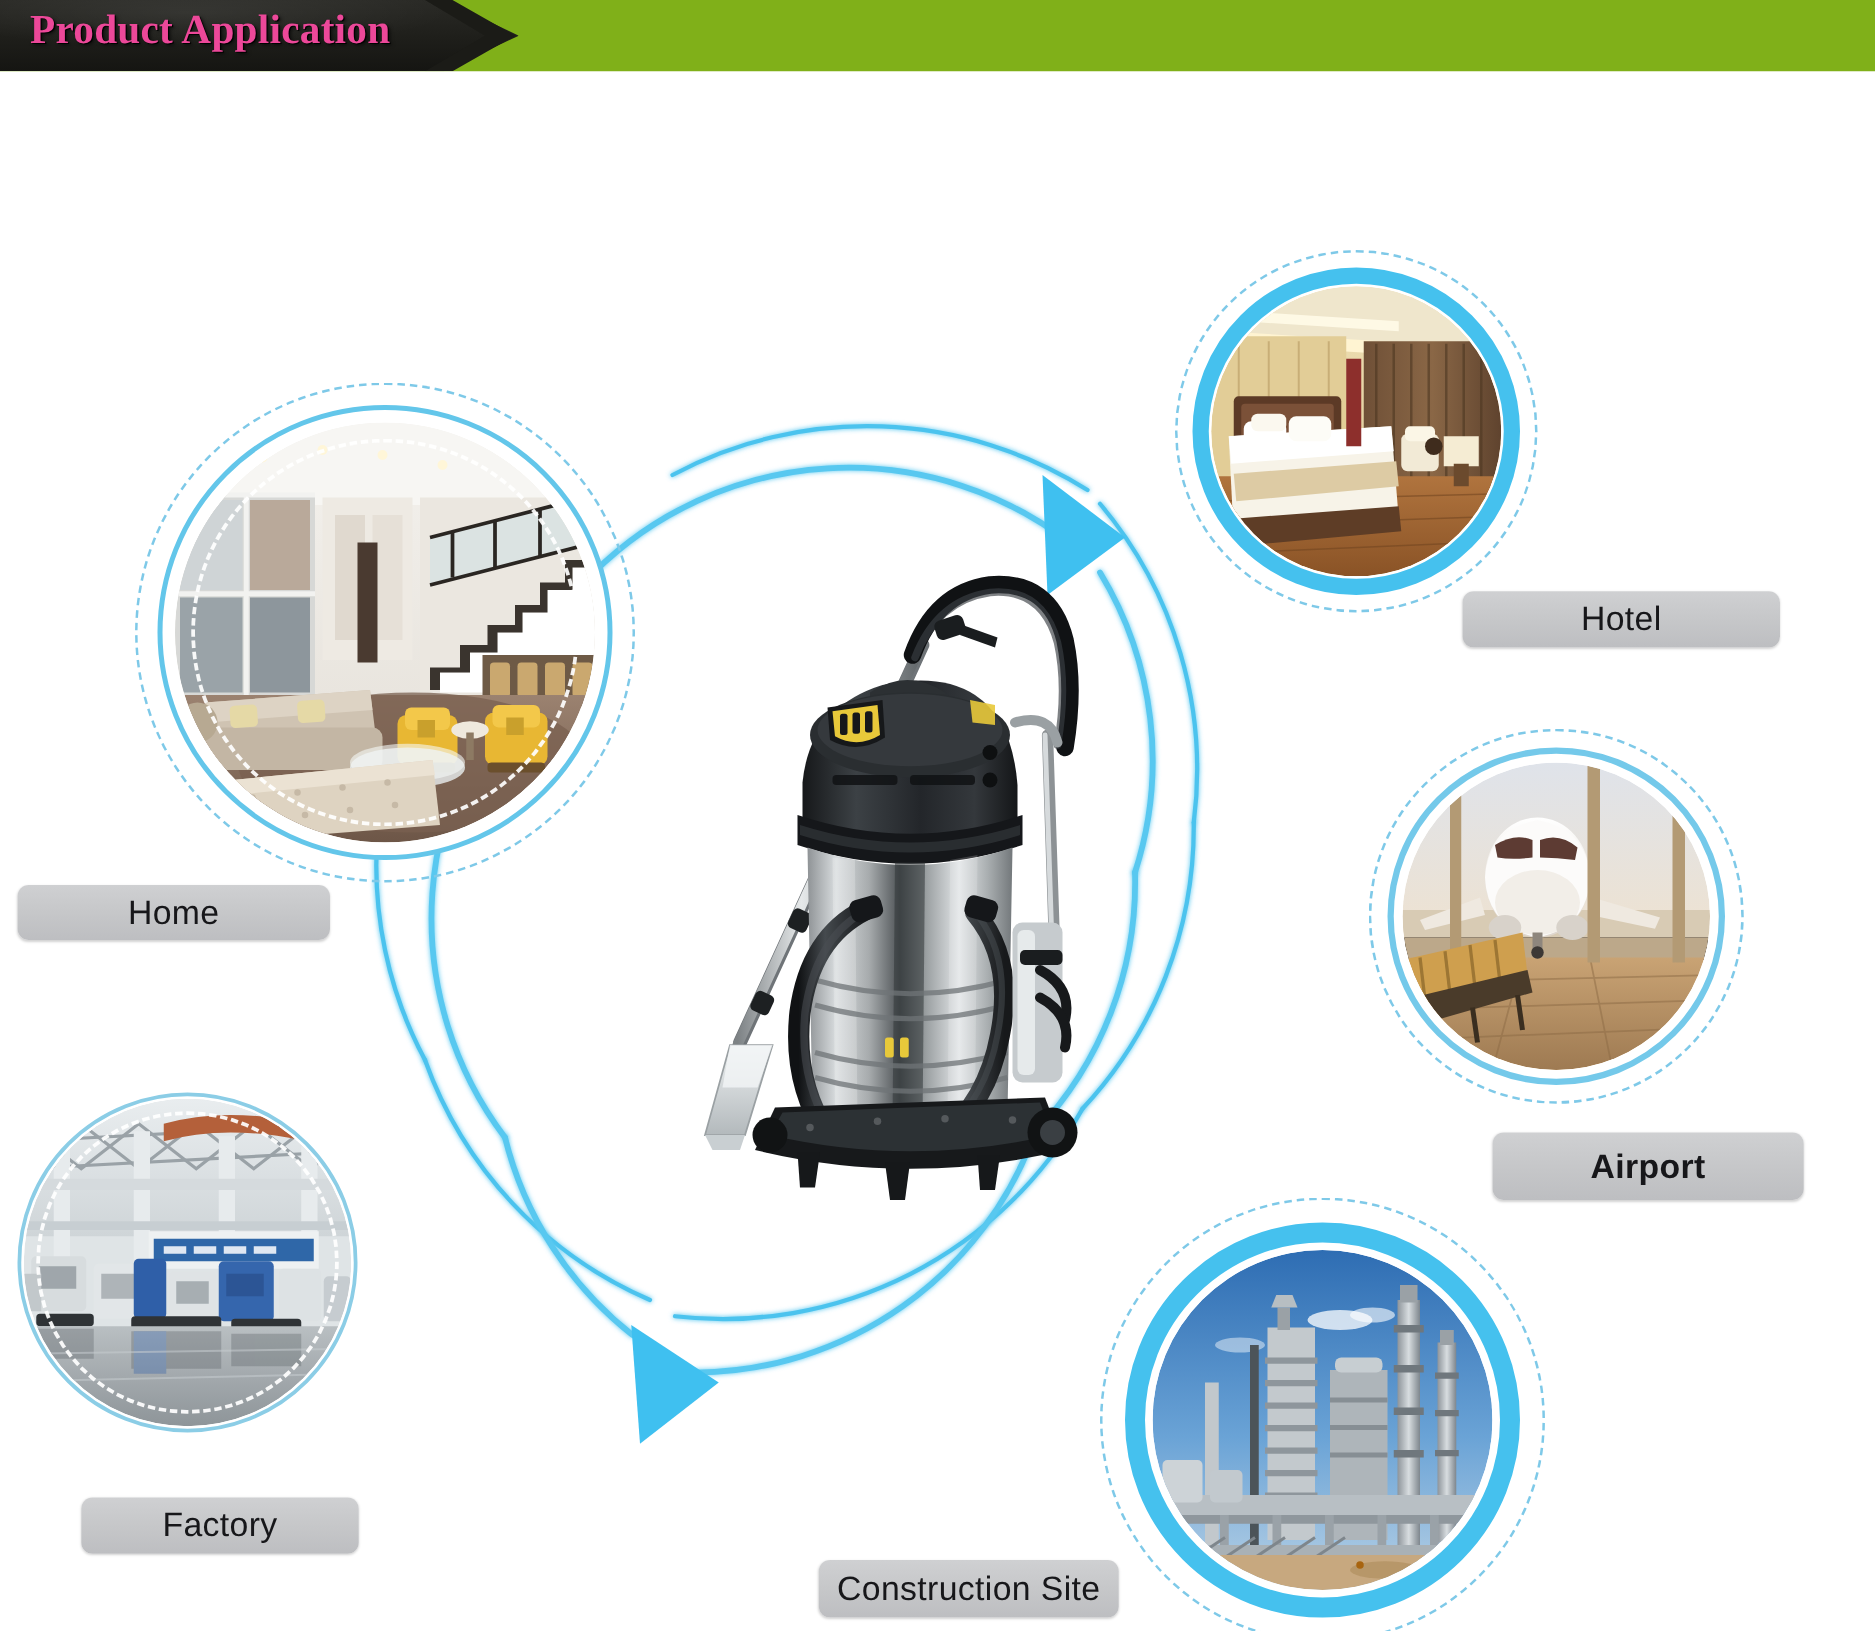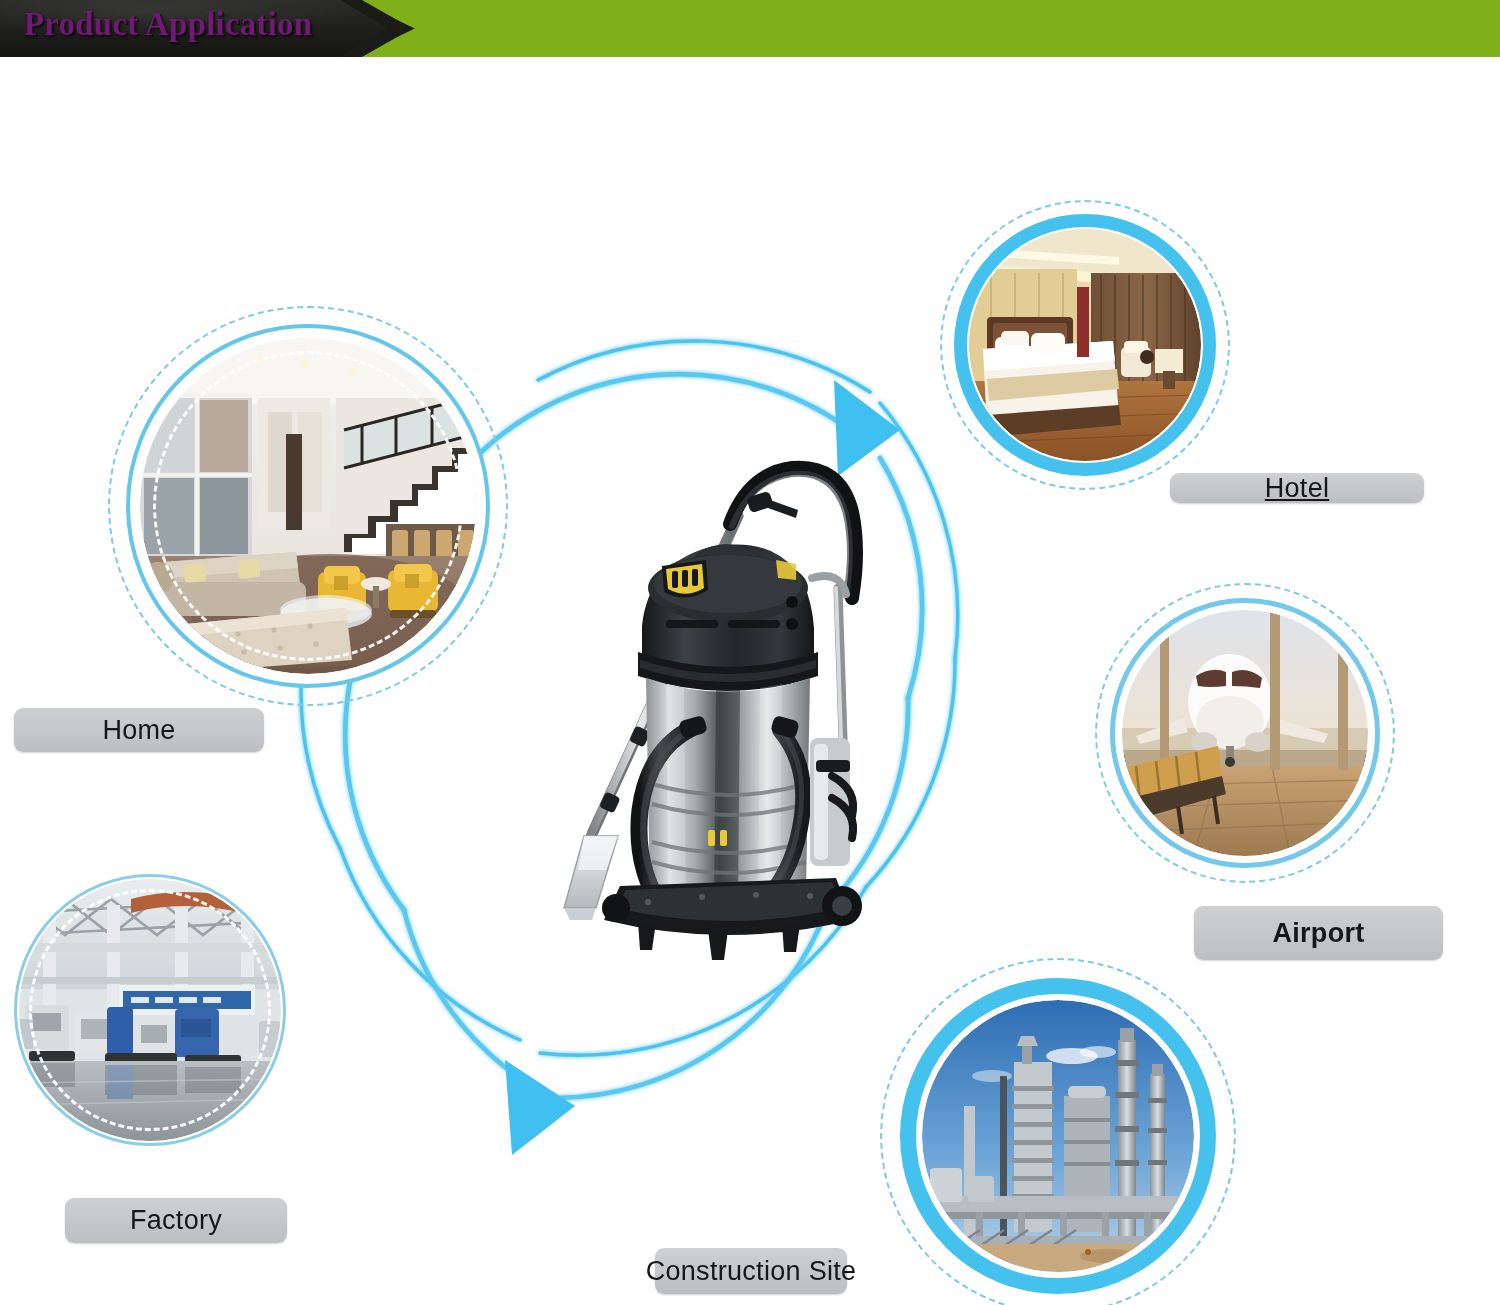--- a/index.html
+++ b/index.html
@@ -30,21 +30,21 @@
   }
   #header-chevron{
     position:absolute;left:340px;top:0;width:80px;height:57px;
     background:#1b1b17;
     -webkit-clip-path:polygon(0 0, 22px 0, 72px 28.5px, 22px 57px, 0 57px, 48px 28.5px);
     clip-path:polygon(0 0, 22px 0, 72px 28.5px, 22px 57px, 0 57px, 48px 28.5px);
   }
   #header-title{
     position:absolute;left:24px;top:6px;
     font-family:"Liberation Serif","DejaVu Serif",serif;
-    font-weight:bold;font-size:33px;letter-spacing:.2px;color:#701a75;
+    font-weight:bold;font-size:33px;letter-spacing:.2px;color:#ec4899;
     text-shadow:1px 1px 0 rgba(0,0,0,.85), 2px 2px 3px rgba(0,0,0,.6);
     white-space:nowrap;
   }
 
   
   #stage{position:absolute;left:0;top:58px;width:1500px;height:1247px;}
   #arc-layer{position:absolute;left:0;top:0;width:1500px;height:1247px;}
 
   
   .node{position:absolute;}
@@ -780,29 +780,29 @@
         <circle cx="362" cy="468" r="10" fill="#3a3f43"></circle>
         <circle cx="136" cy="470" r="14" fill="#111314"></circle>
       </g>
     </svg>
   </div>
 
   <div class="chip" style="left:14px;top:650px;width:250px;height:44px;justify-content:center;">
     <span>Home</span>
   </div>
 
-  <div class="chip" style="left:1170px;top:415px;width:254px;height:30px;text-decoration:underline;">
+  <div class="chip" style="left:1170px;top:415px;width:254px;height:45px;">
     <span>Hotel</span>
   </div>
 
   <div class="chip" style="left:1194px;top:848px;width:249px;height:54px;font-weight:bold;">
     <span>Airport</span>
   </div>
 
-  <div class="chip" style="left:655px;top:1190px;width:192px;height:46px;">
+  <div class="chip" style="left:655px;top:1190px;width:240px;height:46px;">
     <span>Construction Site</span>
   </div>
 
   <div class="chip" style="left:65px;top:1140px;width:222px;height:45px;">
     <span>Factory</span>
   </div>
 
 </div>
 
 </body></html>

